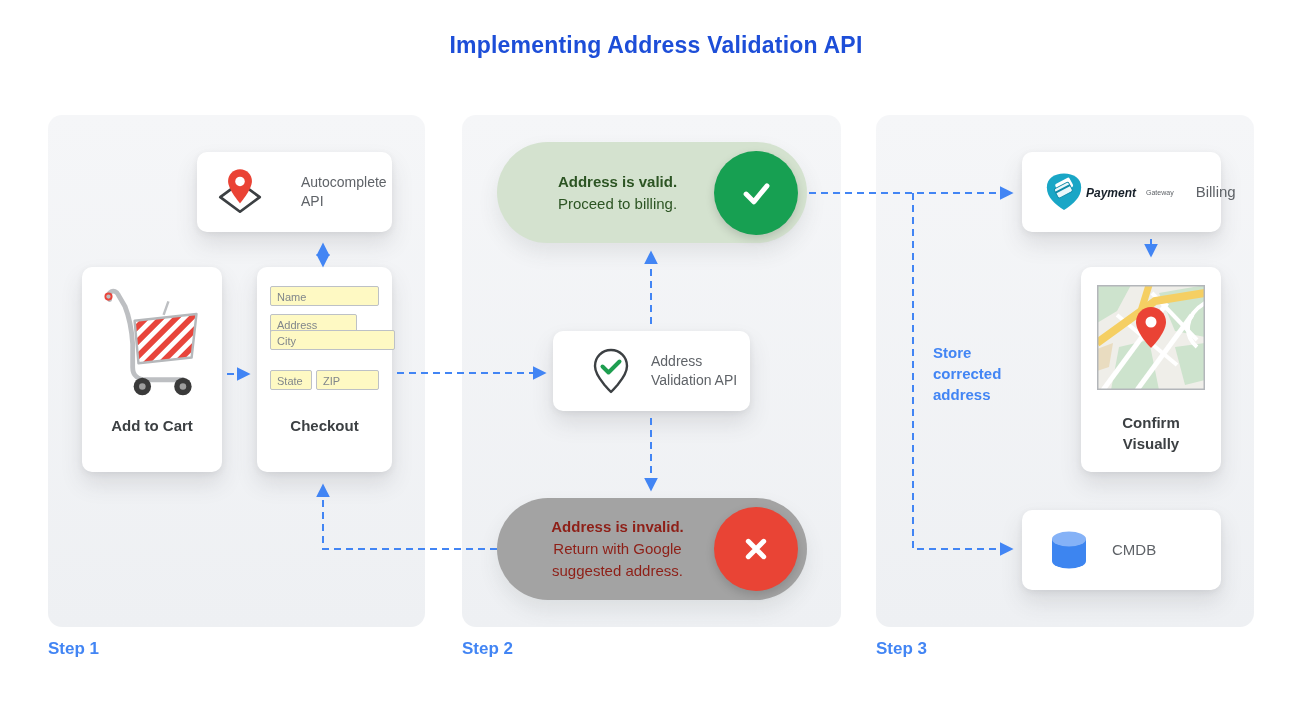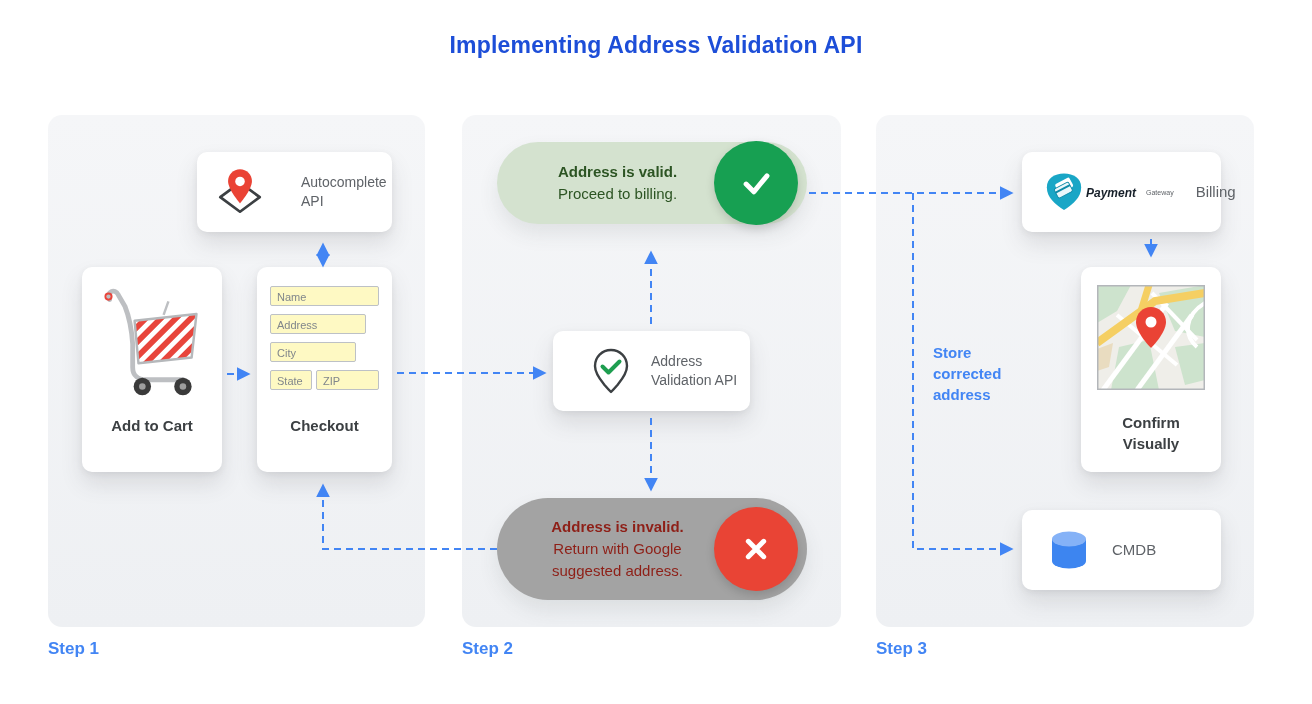--- a/index.html
+++ b/index.html
@@ -84,28 +84,28 @@
         <circle cx="50" cy="106" r="3.4" fill="#9e9e9e"></circle>
         <circle cx="92" cy="106" r="9" fill="#3a3a3a"></circle>
         <circle cx="92" cy="106" r="3.4" fill="#9e9e9e"></circle>
       </svg>
     </span>
     <div class="big-label" style="bottom:36px;">Add to Cart</div>
   </div>
 
   <div class="card" style="left:257px;top:267px;width:135px;height:205px;">
     <div class="form-field" style="left:13px;top:19px;width:109px;">Name</div>
-    <div class="form-field" style="left:13px;top:47px;width:96px;">Address</div>
-    <div class="form-field" style="left:13px;top:75px;width:86px;">City</div>
+    <div class="form-field" style="left:13px;top:47px;width:87px;">Address</div>
+    <div class="form-field" style="left:13px;top:63px;width:125px;">City</div>
     <div class="form-field" style="left:13px;top:103px;width:42px;">State</div>
     <div class="form-field" style="left:59px;top:103px;width:63px;">ZIP</div>
     <div class="big-label" style="bottom:36px;">Checkout</div>
   </div>
 
-  <div class="pill pill-valid" style="left:497px;top:142px;width:310px;height:82px;">
+  <div class="pill pill-valid" style="left:497px;top:142px;width:310px;height:101px;">
     <div class="pill-text">
       <div class="pill-title">Address is valid.</div>
       <div>Proceed to billing.</div>
     </div>
     <div class="status-circle circle-valid">
       <svg width="44" height="44" viewBox="0 0 40 40">
         <path d="M11 21 L18 28 L30 13.5" stroke="#ffffff" stroke-width="4.5" fill="none" stroke-linecap="round" stroke-linejoin="round"></path>
       </svg>
     </div>
   </div>

